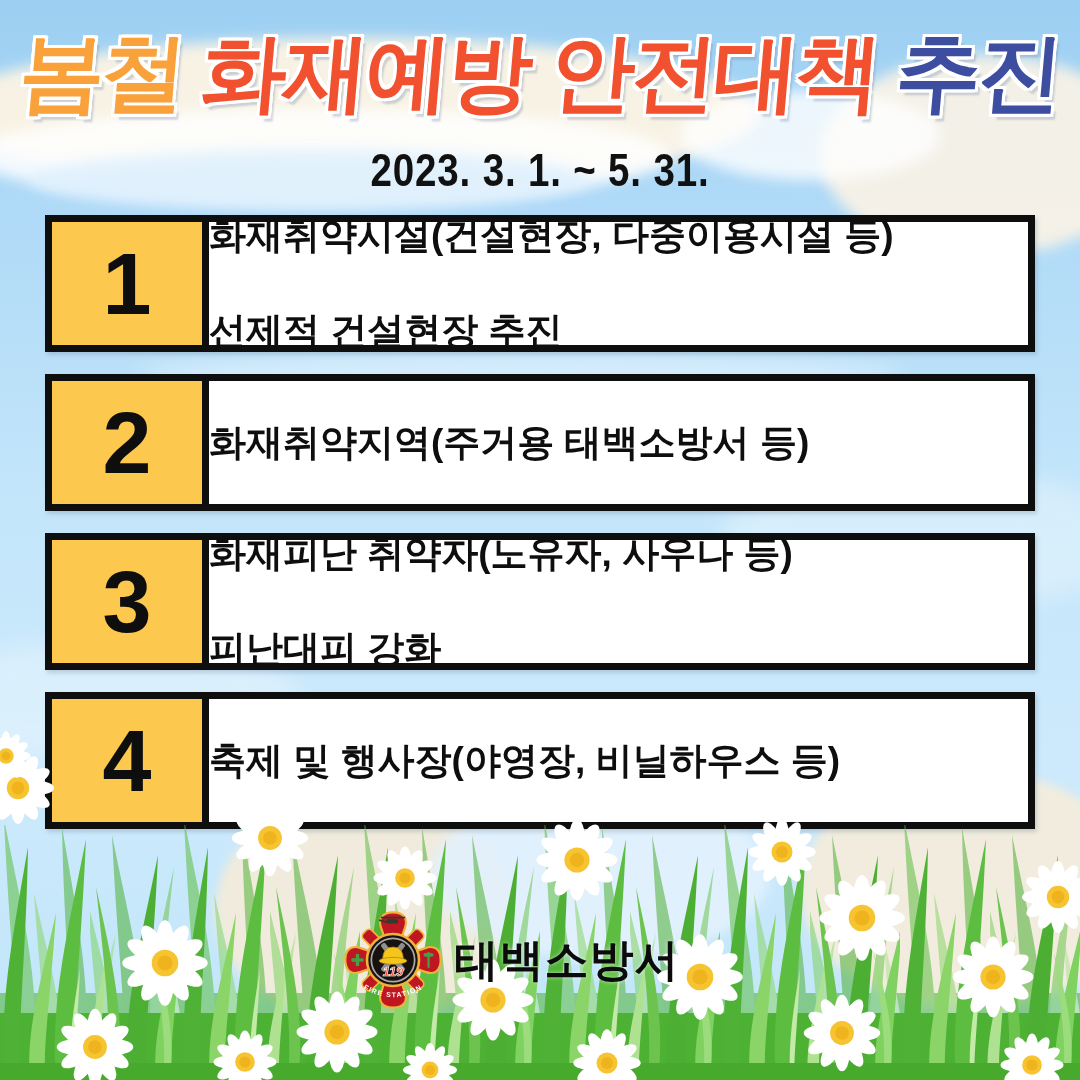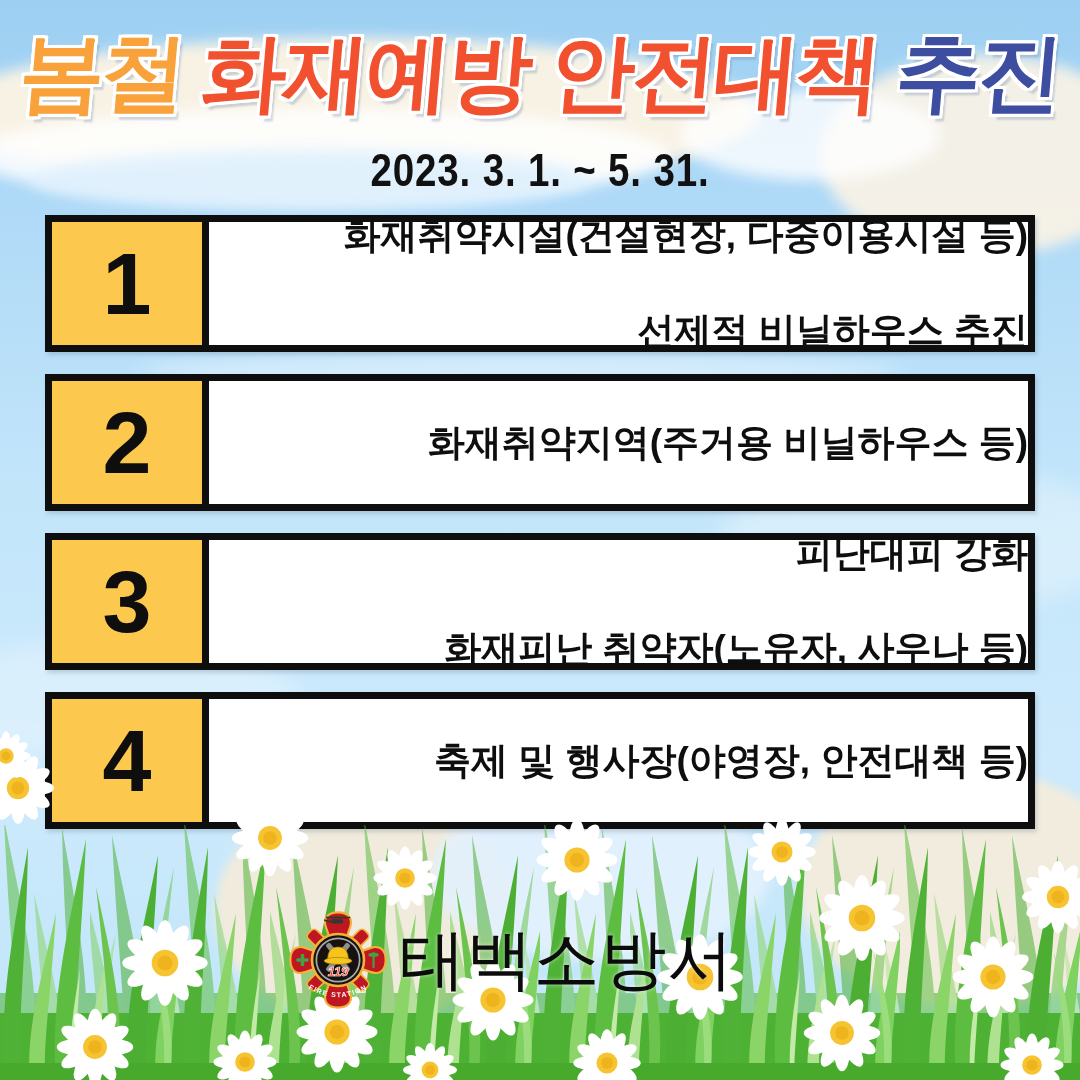--- a/index.html
+++ b/index.html
@@ -52,34 +52,34 @@
     box-sizing:border-box;z-index:4;
     box-shadow:2px 3px 4px rgba(90,110,140,.25);
   }
   .row1{top:215px;} .row2{top:374px;} .row3{top:533px;} .row4{top:692px;}
   .num{
     width:150px;flex-shrink:0;background:#fcc84e;border-right:7px solid #0e0e0e;
     display:flex;align-items:center;justify-content:center;
     font-size:88px;font-weight:bold;color:#0e0e0e;
   }
   .content{
-    flex:1;display:flex;flex-direction:column;align-items:flex-end;justify-content:center;
+    flex:1;display:flex;flex-direction:column;align-items:flex-start;justify-content:center;
     font-size:37px;font-weight:bold;color:#0e0e0e;line-height:1.4;text-align:center;gap:43px;
   }
 
   
   .grass{position:absolute;left:0;bottom:0;width:1080px;height:255px;z-index:6;}
   .daisies{position:absolute;left:0;bottom:0;width:1080px;height:360px;z-index:7;pointer-events:none;}
   .footer{
     position:absolute;top:900px;left:0;width:100%;height:120px;z-index:8;
     display:flex;align-items:center;justify-content:center;transform:translateX(-30px);
   }
   .badge{width:104px;height:104px;margin-right:10px;flex-shrink:0;}
   .org{
-    font-size:66px;font-weight:normal;color:#0b0b0b;letter-spacing:1px;
+    font-size:44px;font-weight:bold;color:#0b0b0b;letter-spacing:1px;
     text-shadow:0 0 4px rgba(255,255,255,.6);
   }
 </style>
 </head>
 <body>
 
 <div class="poster">
 
   <div class="cloud cloud-title-cream"></div>
   <div class="cloud cloud-title-white"></div>
@@ -96,40 +96,40 @@
   <div class="title">
     <span class="t1">봄철</span><span class="t2">화재예방 안전대책</span><span class="t3">추진</span>
   </div>
 
   <div class="period">2023. 3. 1. ~ 5. 31.</div>
 
   <div class="row row1">
     <div class="num">1</div>
     <div class="content">
       <div>화재취약시설(건설현장, 다중이용시설 등)</div>
-      <div>선제적 비닐하우스 추진</div>
+      <div>선제적 건설현장 추진</div>
     </div>
   </div>
   <div class="row row2">
     <div class="num">2</div>
     <div class="content">
-      <div>화재취약지역(주거용 비닐하우스 등)</div>
+      <div>화재취약지역(주거용 태백소방서 등)</div>
     </div>
   </div>
   <div class="row row3">
     <div class="num">3</div>
     <div class="content">
+      <div>화재피난 취약자(노유자, 사우나 등)</div>
       <div>피난대피 강화</div>
-      <div>화재피난 취약자(노유자, 사우나 등)</div>
     </div>
   </div>
   <div class="row row4">
     <div class="num">4</div>
     <div class="content">
-      <div>축제 및 행사장(야영장, 안전대책 등)</div>
+      <div>축제 및 행사장(야영장, 비닐하우스 등)</div>
     </div>
   </div>
 
   <svg class="grass" viewBox="0 0 1080 255" preserveAspectRatio="none">
     <defs>
       <pattern id="grassP" width="180" height="255" patternUnits="userSpaceOnUse">
         <rect x="0" y="188" width="180" height="67" fill="#4db133"></rect>
         <path d="M6 255 C -2 185, 12 115, 28 22 C 26 140, 16 210, 22 255 Z" fill="#4fb236"></path>
         <path d="M30 255 C 26 205, 40 160, 56 88 C 50 180, 42 228, 46 255 Z" fill="#8ad468"></path>
         <path d="M56 255 C 50 175, 68 105, 86 14 C 80 150, 70 212, 76 255 Z" fill="#5cbd41"></path>

